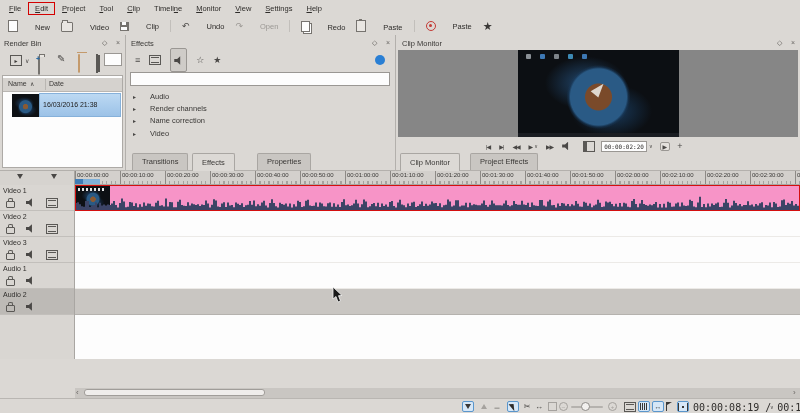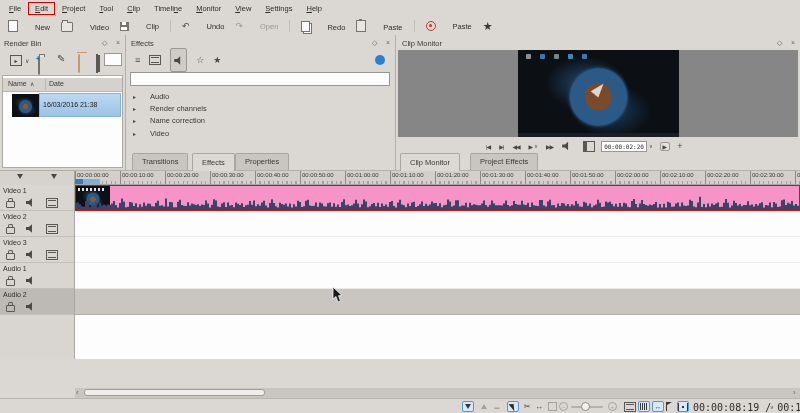--- a/index.html
+++ b/index.html
@@ -248,21 +248,21 @@
       <span>Name correction</span>
     </div>
     <div class="abs fx-cat" style="left:7px;top:94px;">
       <span class="glyph">▸</span>
       <span>Video</span>
     </div>
 
     <div class="abs" style="left:0;top:118px;width:269px;height:17px;">
       <span class="tab" style="left:6px;">Transitions</span>
       <span class="tab active" style="left:66px;">Effects</span>
-      <span class="tab" style="left:109px;">Properties</span>
+      <span class="tab" style="left:131px;">Properties</span>
     </div>
   </div>
   <div class="abs vline" style="left:395px;top:35px;height:135px;"></div>
 
   <div class="abs" style="left:396px;top:35px;width:404px;height:135px;">
     <span class="abs dock-title" style="left:6px;top:4px;">Clip Monitor</span>
     <span class="abs dock-btn" style="left:381px;top:4px;">◇</span>
     <span class="abs dock-btn" style="left:395px;top:4px;">×</span>
 
     <div id="monitor-screen" class="abs" style="left:2px;top:15px;width:400px;height:87px;">

